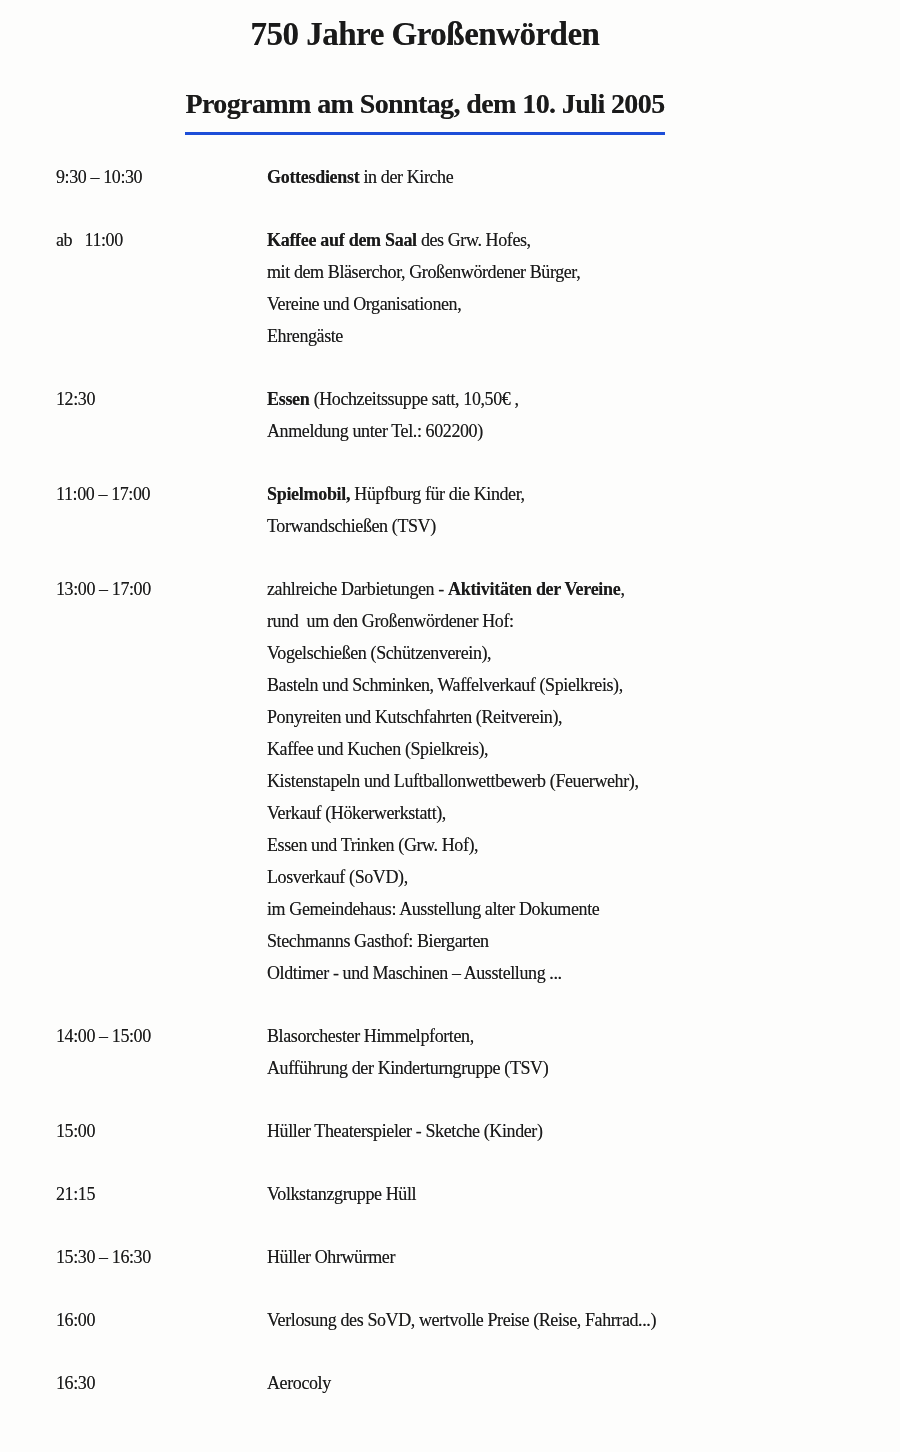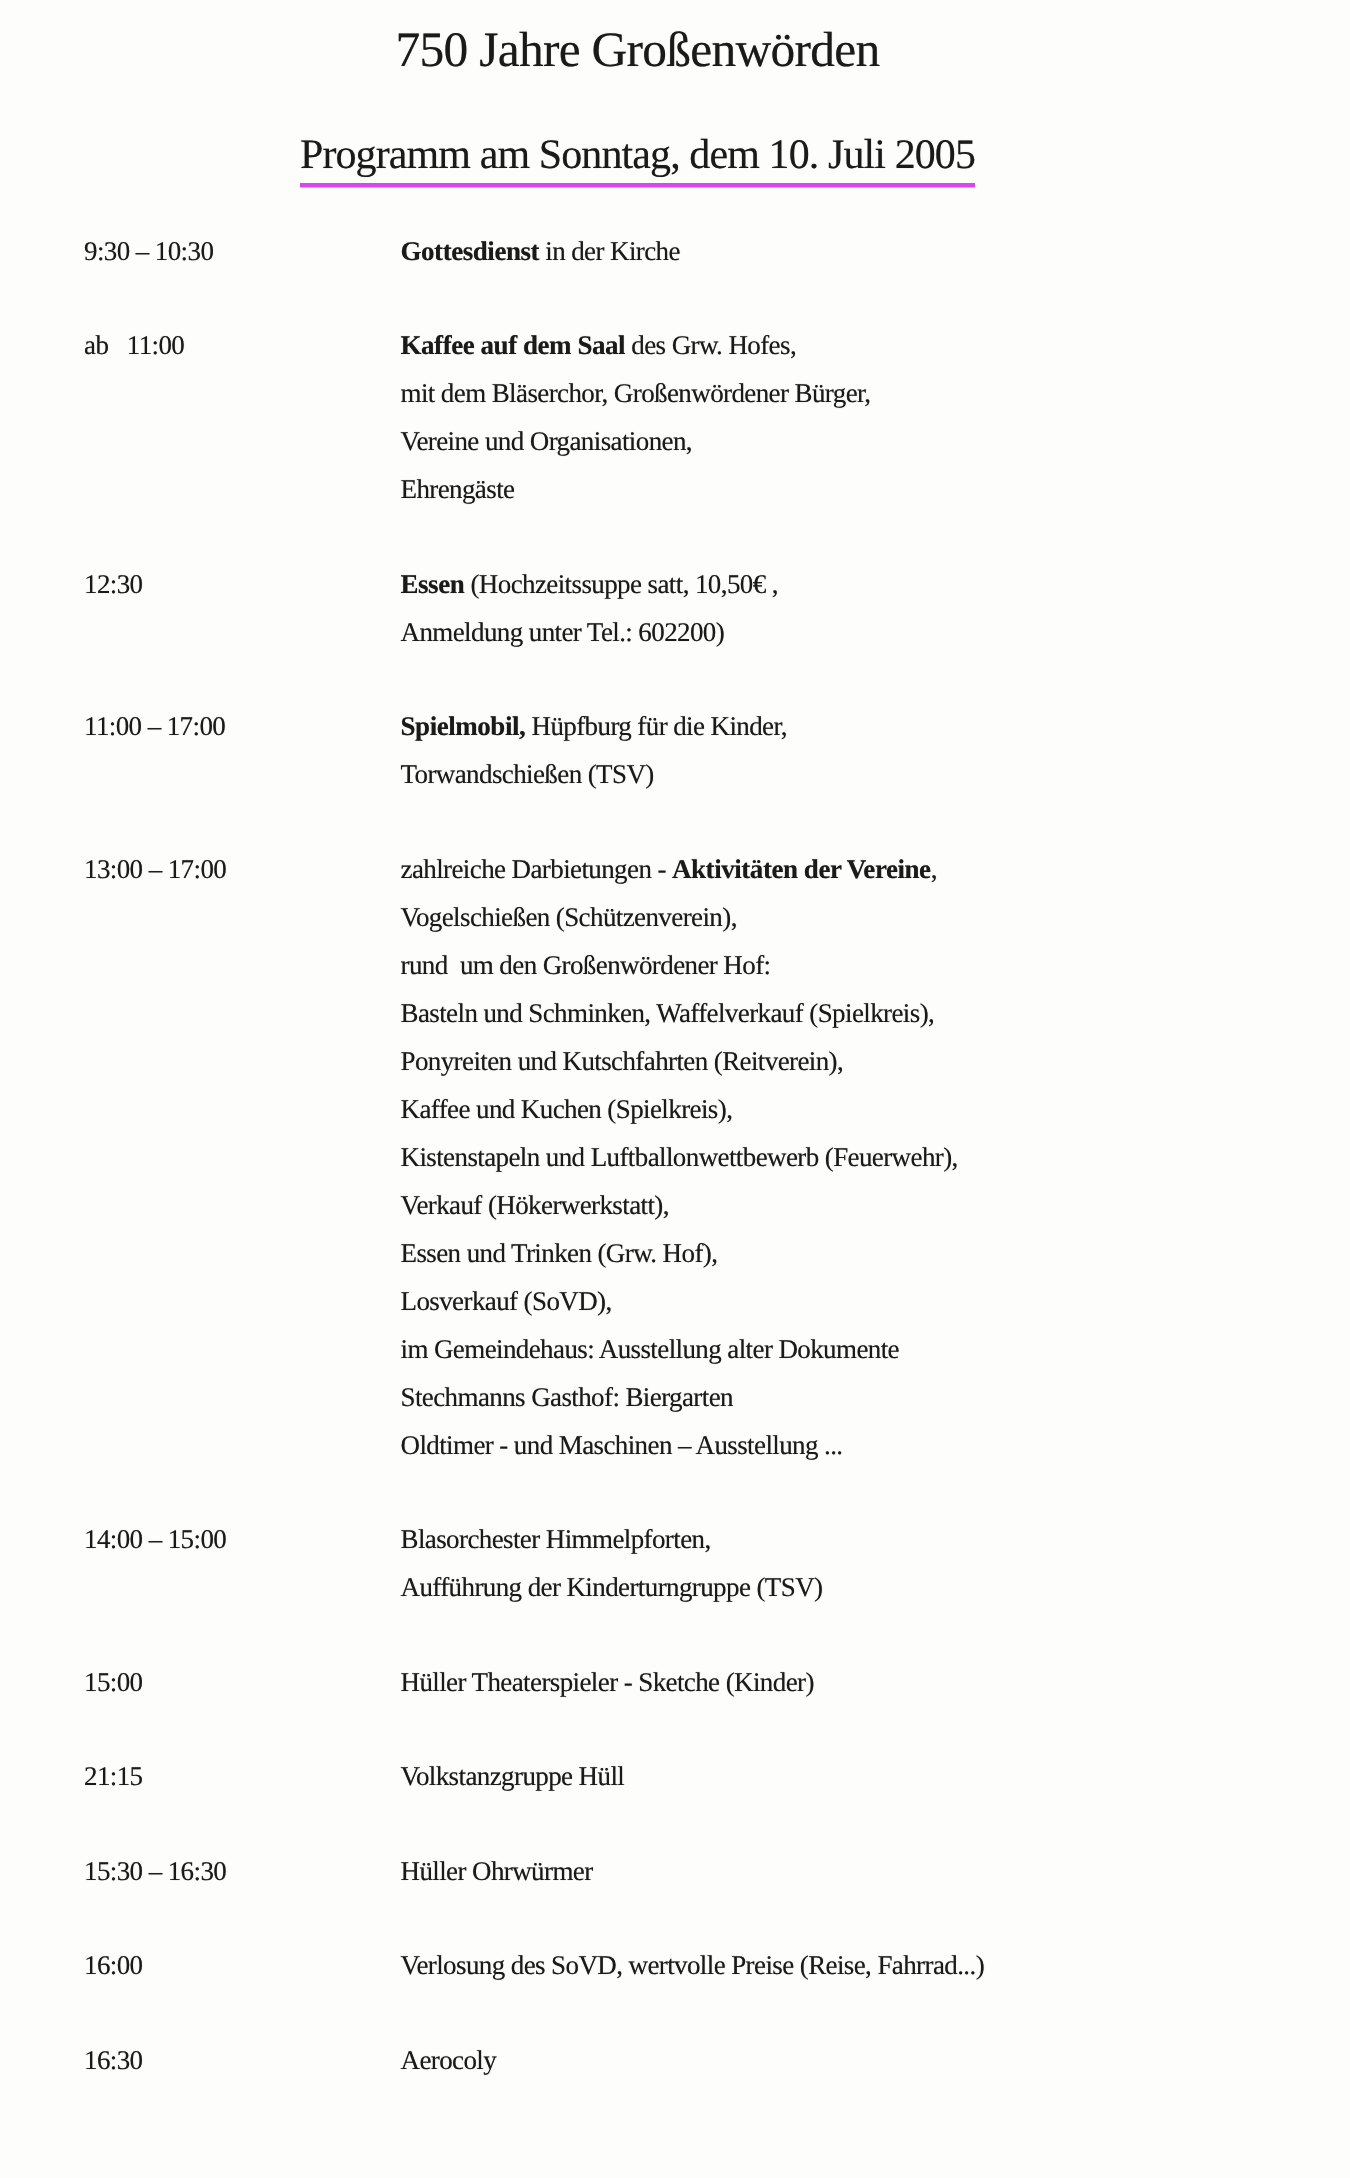--- a/index.html
+++ b/index.html
@@ -19,36 +19,36 @@
   }
   .header {
     width: 850px;            
     text-align: center;
   }
   .title {
     margin: 0;
     padding-top: 12px;
     font-size: 33px;
     line-height: 44px;
-    font-weight: normal;
+    font-weight: bold;
     letter-spacing: -0.5px;
     white-space: pre;
   }
   .subtitle-wrap {
     margin-top: 33px;
     line-height: 0;
   }
   .subtitle {
     display: inline-block;
     font-size: 28px;
     line-height: 30px;
-    font-weight: normal;
+    font-weight: bold;
     letter-spacing: -0.6px;
-    border-bottom: 3px solid #d946ef;
-    padding-bottom: 3px;
+    border-bottom: 3px solid #1d4ed8;
+    padding-bottom: 13px;
     white-space: pre;
   }
   .schedule {
     margin-top: 26px;
   }
   .row {
     display: flex;
     align-items: flex-start;
     margin-bottom: 31px;
     font-size: 18px;
@@ -110,22 +110,22 @@
         <div class="time">11:00 – 17:00</div>
         <div class="desc">
           <div class="line"><b>Spielmobil,</b><span> Hüpfburg für die Kinder,</span></div>
           <div class="line"><span>Torwandschießen (TSV)</span></div>
         </div>
       </div>
       <div class="row">
         <div class="time">13:00 – 17:00</div>
         <div class="desc">
           <div class="line"><span>zahlreiche Darbietungen - </span><b>Aktivitäten der Vereine</b><span>,</span></div>
+          <div class="line"><span>rund  um den Großenwördener Hof:</span></div>
           <div class="line"><span>Vogelschießen (Schützenverein),</span></div>
-          <div class="line"><span>rund  um den Großenwördener Hof:</span></div>
           <div class="line"><span>Basteln und Schminken, Waffelverkauf (Spielkreis),</span></div>
           <div class="line"><span>Ponyreiten und Kutschfahrten (Reitverein),</span></div>
           <div class="line"><span>Kaffee und Kuchen (Spielkreis),</span></div>
           <div class="line"><span>Kistenstapeln und Luftballonwettbewerb (Feuerwehr),</span></div>
           <div class="line"><span>Verkauf (Hökerwerkstatt),</span></div>
           <div class="line"><span>Essen und Trinken (Grw. Hof),</span></div>
           <div class="line"><span>Losverkauf (SoVD),</span></div>
           <div class="line"><span>im Gemeindehaus: Ausstellung alter Dokumente</span></div>
           <div class="line"><span>Stechmanns Gasthof: Biergarten</span></div>
           <div class="line"><span>Oldtimer - und Maschinen – Ausstellung ...</span></div>

